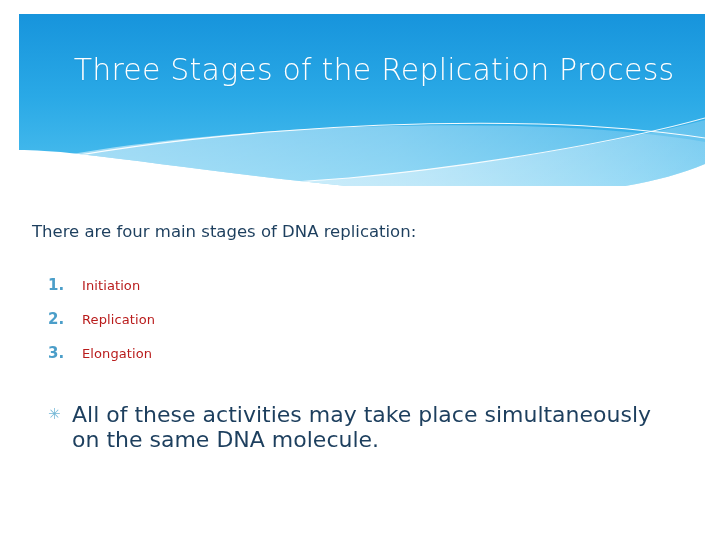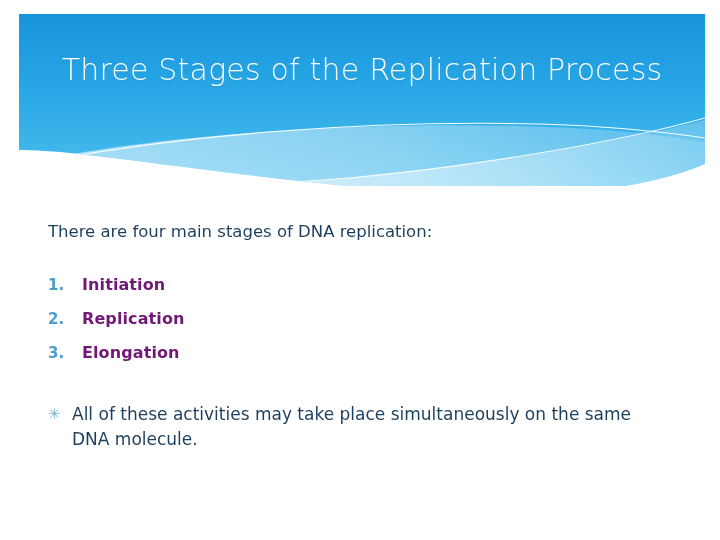--- a/index.html
+++ b/index.html
@@ -42,33 +42,34 @@
     width: 686px;
     text-align: center;
     color: #ffffff;
     font-family: "DejaVu Sans", sans-serif;
     font-weight: 300;
     font-size: 30px;
     line-height: 39px;
     letter-spacing: 0.2px;
     white-space: pre-line;
     text-shadow: 0 1px 1px rgba(0,0,0,0.06);
+    padding-left: 12px;
   }
 
   
   #body-content {
     position: absolute;
     left: 0;
     top: 196px;
     width: 720px;
   }
 
   #intro-line {
     position: absolute;
-    left: 48px;
+    left: 32px;
     top: 8px;
     width: 620px;
     color: #1d3f5e;
     font-size: 16.5px;
     line-height: 22px;
     font-weight: 400;
   }
 
   #numbered-list {
     position: absolute;
@@ -83,23 +84,23 @@
   }
   .num-marker {
     width: 34px;
     flex: 0 0 34px;
     color: #4b9ec9;
     font-size: 15px;
     font-weight: 700;
     line-height: 34px;
   }
   .num-label {
-    color: #701a75;
-    font-size: 16px;
-    font-weight: 700;
+    color: #b91c1c;
+    font-size: 13px;
+    font-weight: 400;
     line-height: 34px;
     letter-spacing: 0.1px;
   }
 
   #bullet-list {
     position: absolute;
     left: 46px;
     top: 206px;
     width: 620px;
   }
@@ -112,21 +113,21 @@
     flex: 0 0 26px;
     color: #73b7d6;
     font-size: 15px;
     line-height: 25px;
     text-align: left;
     padding-left: 2px;
     box-sizing: border-box;
   }
   .bullet-text {
     color: #1d3f5e;
-    font-size: 17px;
+    font-size: 22px;
     line-height: 25px;
     font-weight: 400;
     max-width: 580px;
   }
 </style>
 </head>
 <body>
 
 <div id="slide">
 

